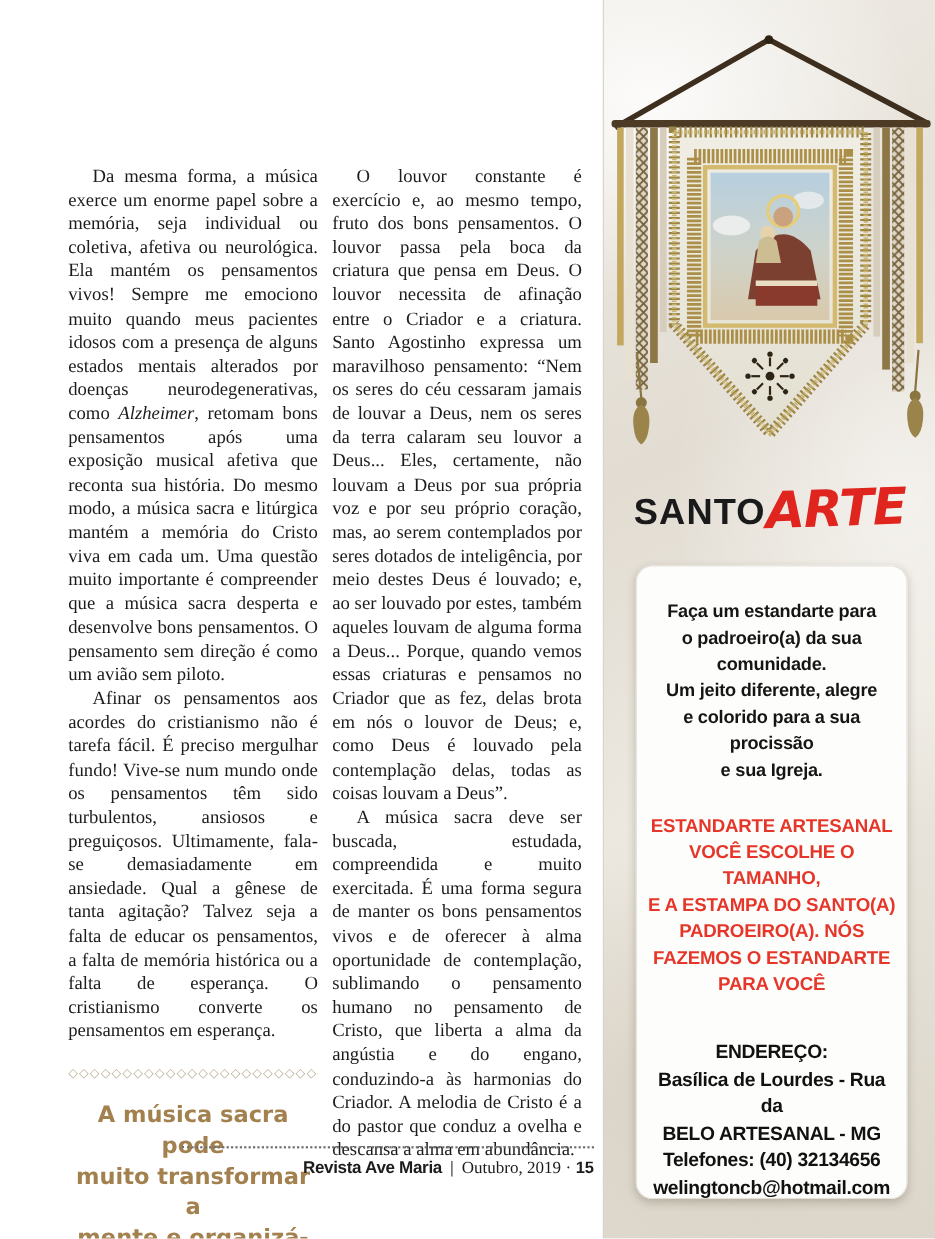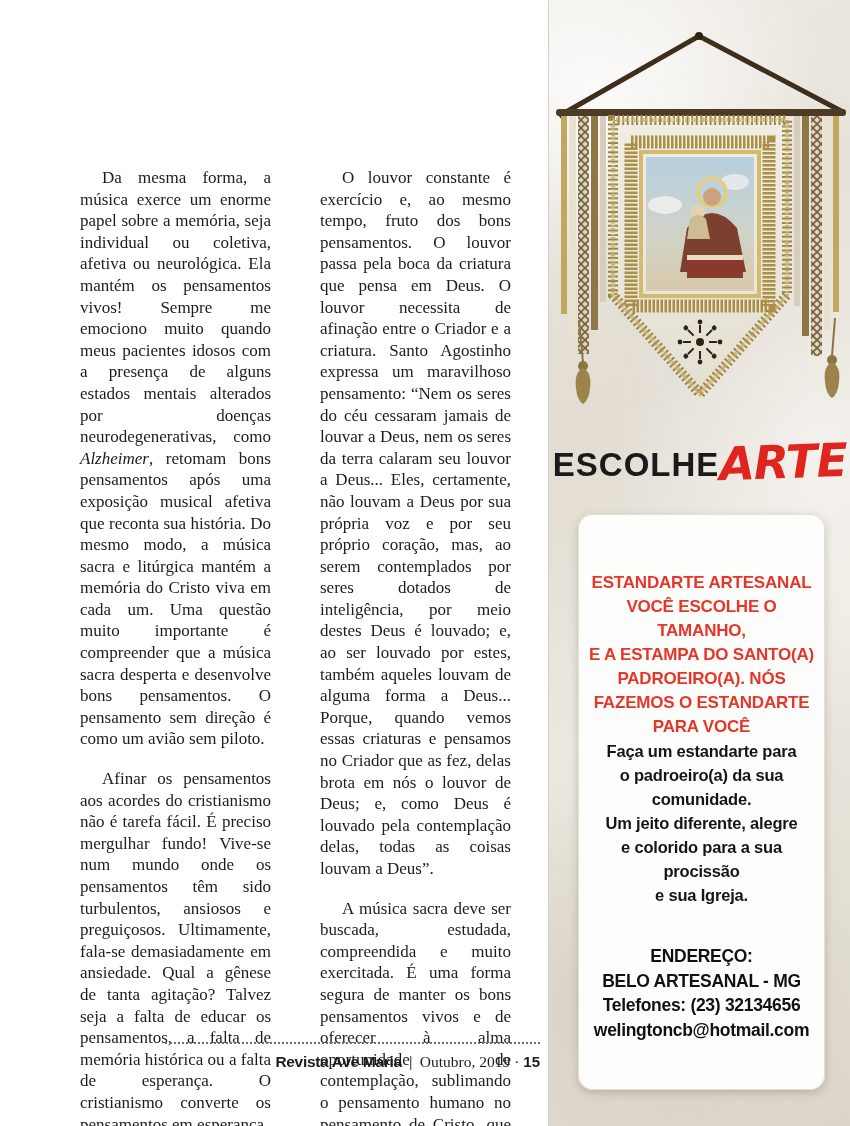--- a/index.html
+++ b/index.html
@@ -4,21 +4,21 @@
 <style>
   html,body{margin:0;padding:0;}
   body{width:850px;height:1126px;position:relative;background:#ffffff;overflow:hidden;
        font-family:"Liberation Serif", serif;}
 
   
   .text-col{position:absolute;top:149px;width:227px;
             font-size:17px;line-height:21.6px;text-align:justify;color:#1c1c1c;}
   #col1{left:62px;}
   #col2{left:302px;}
-  .text-col p{margin:18px;text-indent:22px;}
+  .text-col p{margin:0;text-indent:22px;}
   .text-col p.no-indent{text-indent:0;}
   .italic{font-style:italic;}
 
   .divider{color:#b9a98c;font-family:"DejaVu Sans",sans-serif;font-size:11.5px;
            letter-spacing:1px;white-space:nowrap;overflow:hidden;text-align:center;
            margin:17px 0 6px 0;text-indent:0;}
 
   .pull-quote{font-family:"DejaVu Sans",sans-serif;font-weight:bold;
               font-size:20.5px;line-height:28px;color:#a3814e;text-align:center;
               margin:12px 0 2px 0;}
@@ -62,20 +62,21 @@
 </head>
 <body>
 
 <div class="text-col" id="col1">
   <p><span>Da mesma forma, a música exerce um enorme papel sobre a memória, seja individual ou coletiva, afetiva ou neurológica. Ela mantém os pensamentos vivos! Sempre me emociono muito quando meus pacientes idosos com a presença de alguns estados mentais alterados por doenças neurodegenerativas, como </span><span class="italic">Alzheimer</span><span>, retomam bons pensamentos após uma exposição musical afetiva que reconta sua história. Do mesmo modo, a música sacra e litúrgica mantém a memória do Cristo viva em cada um. Uma questão muito importante é compreender que a música sacra desperta e desenvolve bons pensamentos. O pensamento sem direção é como um avião sem piloto.</span></p>
   <p>Afinar os pensamentos aos acordes do cristianismo não é tarefa fácil. É preciso mergulhar fundo! Vive-se num mundo onde os pensamentos têm sido turbulentos, ansiosos e preguiçosos. Ultimamente, fala-se demasiadamente em ansiedade. Qual a gênese de tanta agitação? Talvez seja a falta de educar os pensamentos, a falta de memória histórica ou a falta de esperança. O cristianismo converte os pensamentos em esperança.</p>
 
   <div class="divider">◇◇◇◇◇◇◇◇◇◇◇◇◇◇◇◇◇◇◇◇◇◇◇◇◇◇◇</div>
 
   <div class="pull-quote">
+      <div>A música sacra pode</div>
       <div>muito transformar a</div>
       <div>mente e organizá-la</div>
     </div>
 
 </div>
 
 <div class="text-col" id="col2">
   <p>O louvor constante é exercício e, ao mesmo tempo, fruto dos bons pensamentos. O louvor passa pela boca da criatura que pensa em Deus. O louvor necessita de afinação entre o Criador e a criatura. Santo Agostinho expressa um maravilhoso pensamento: “Nem os seres do céu cessaram jamais de louvar a Deus, nem os seres da terra calaram seu louvor a Deus... Eles, certamente, não louvam a Deus por sua própria voz e por seu próprio coração, mas, ao serem contemplados por seres dotados de inteligência, por meio destes Deus é louvado; e, ao ser louvado por estes, também aqueles louvam de alguma forma a Deus... Porque, quando vemos essas criaturas e pensamos no Criador que as fez, delas brota em nós o louvor de Deus; e, como Deus é louvado pela contemplação delas, todas as coisas louvam a Deus”.</p>
   <p><span>A música sacra deve ser buscada, estudada, compreendida e muito exercitada. É uma forma segura de manter os bons pensamentos vivos e de oferecer à alma oportunidade de contemplação, sublimando o pensamento humano no pensamento de Cristo, que liberta a alma da angústia e do engano, conduzindo-a às harmonias do Criador. A melodia de Cristo é a do pastor que conduz a ovelha e descansa a alma em abundância. </span></p>
 </div>
@@ -166,40 +167,41 @@
       <path d="M34,368 q9,4 7,20 q-1,12 -7,16 q-6,-4 -7,-16 q-2,-16 7,-20 z" fill="#9a8449"></path>
     </g>
     <g>
       <line x1="286" y1="318" x2="283" y2="356" stroke="#8a7440" stroke-width="2"></line>
       <circle cx="283" cy="360" r="5" fill="#8a7440"></circle>
       <path d="M283,362 q9,4 7,20 q-1,12 -7,16 q-6,-4 -7,-16 q-2,-16 7,-20 z" fill="#9a8449"></path>
     </g>
   </svg>
 
   <div class="ad-logo">
-    <span class="part1">ESCOLHE</span><span class="part2">ARTE</span>
+    <span class="part1">SANTO</span><span class="part2">ARTE</span>
   </div>
 
   <div class="ad-box">
+    <div class="ad-lines ad-intro">
+        <div>Faça um estandarte para</div>
+        <div>o padroeiro(a) da sua</div>
+        <div>comunidade.</div>
+        <div>Um jeito diferente, alegre</div>
+        <div>e colorido para a sua procissão</div>
+        <div>e sua Igreja.</div>
+      </div>
     <div class="ad-lines ad-highlight">
         <div>ESTANDARTE ARTESANAL</div>
         <div>VOCÊ ESCOLHE O TAMANHO,</div>
         <div>E A ESTAMPA DO SANTO(A)</div>
         <div>PADROEIRO(A). NÓS</div>
         <div>FAZEMOS O ESTANDARTE</div>
         <div>PARA VOCÊ</div>
       </div>
-    <div class="ad-lines ad-intro">
-        <div>Faça um estandarte para</div>
-        <div>o padroeiro(a) da sua</div>
-        <div>comunidade.</div>
-        <div>Um jeito diferente, alegre</div>
-        <div>e colorido para a sua procissão</div>
-        <div>e sua Igreja.</div>
-      </div>
     <div class="ad-lines ad-contact">
         <div>ENDEREÇO:</div>
+        <div>Basílica de Lourdes - Rua da</div>
         <div>BELO ARTESANAL - MG</div>
-        <div>Telefones: (23) 32134656</div>
+        <div>Telefones: (40) 32134656</div>
         <div>welingtoncb@hotmail.com</div>
       </div>
   </div>
 </div>
 
 </body></html>

